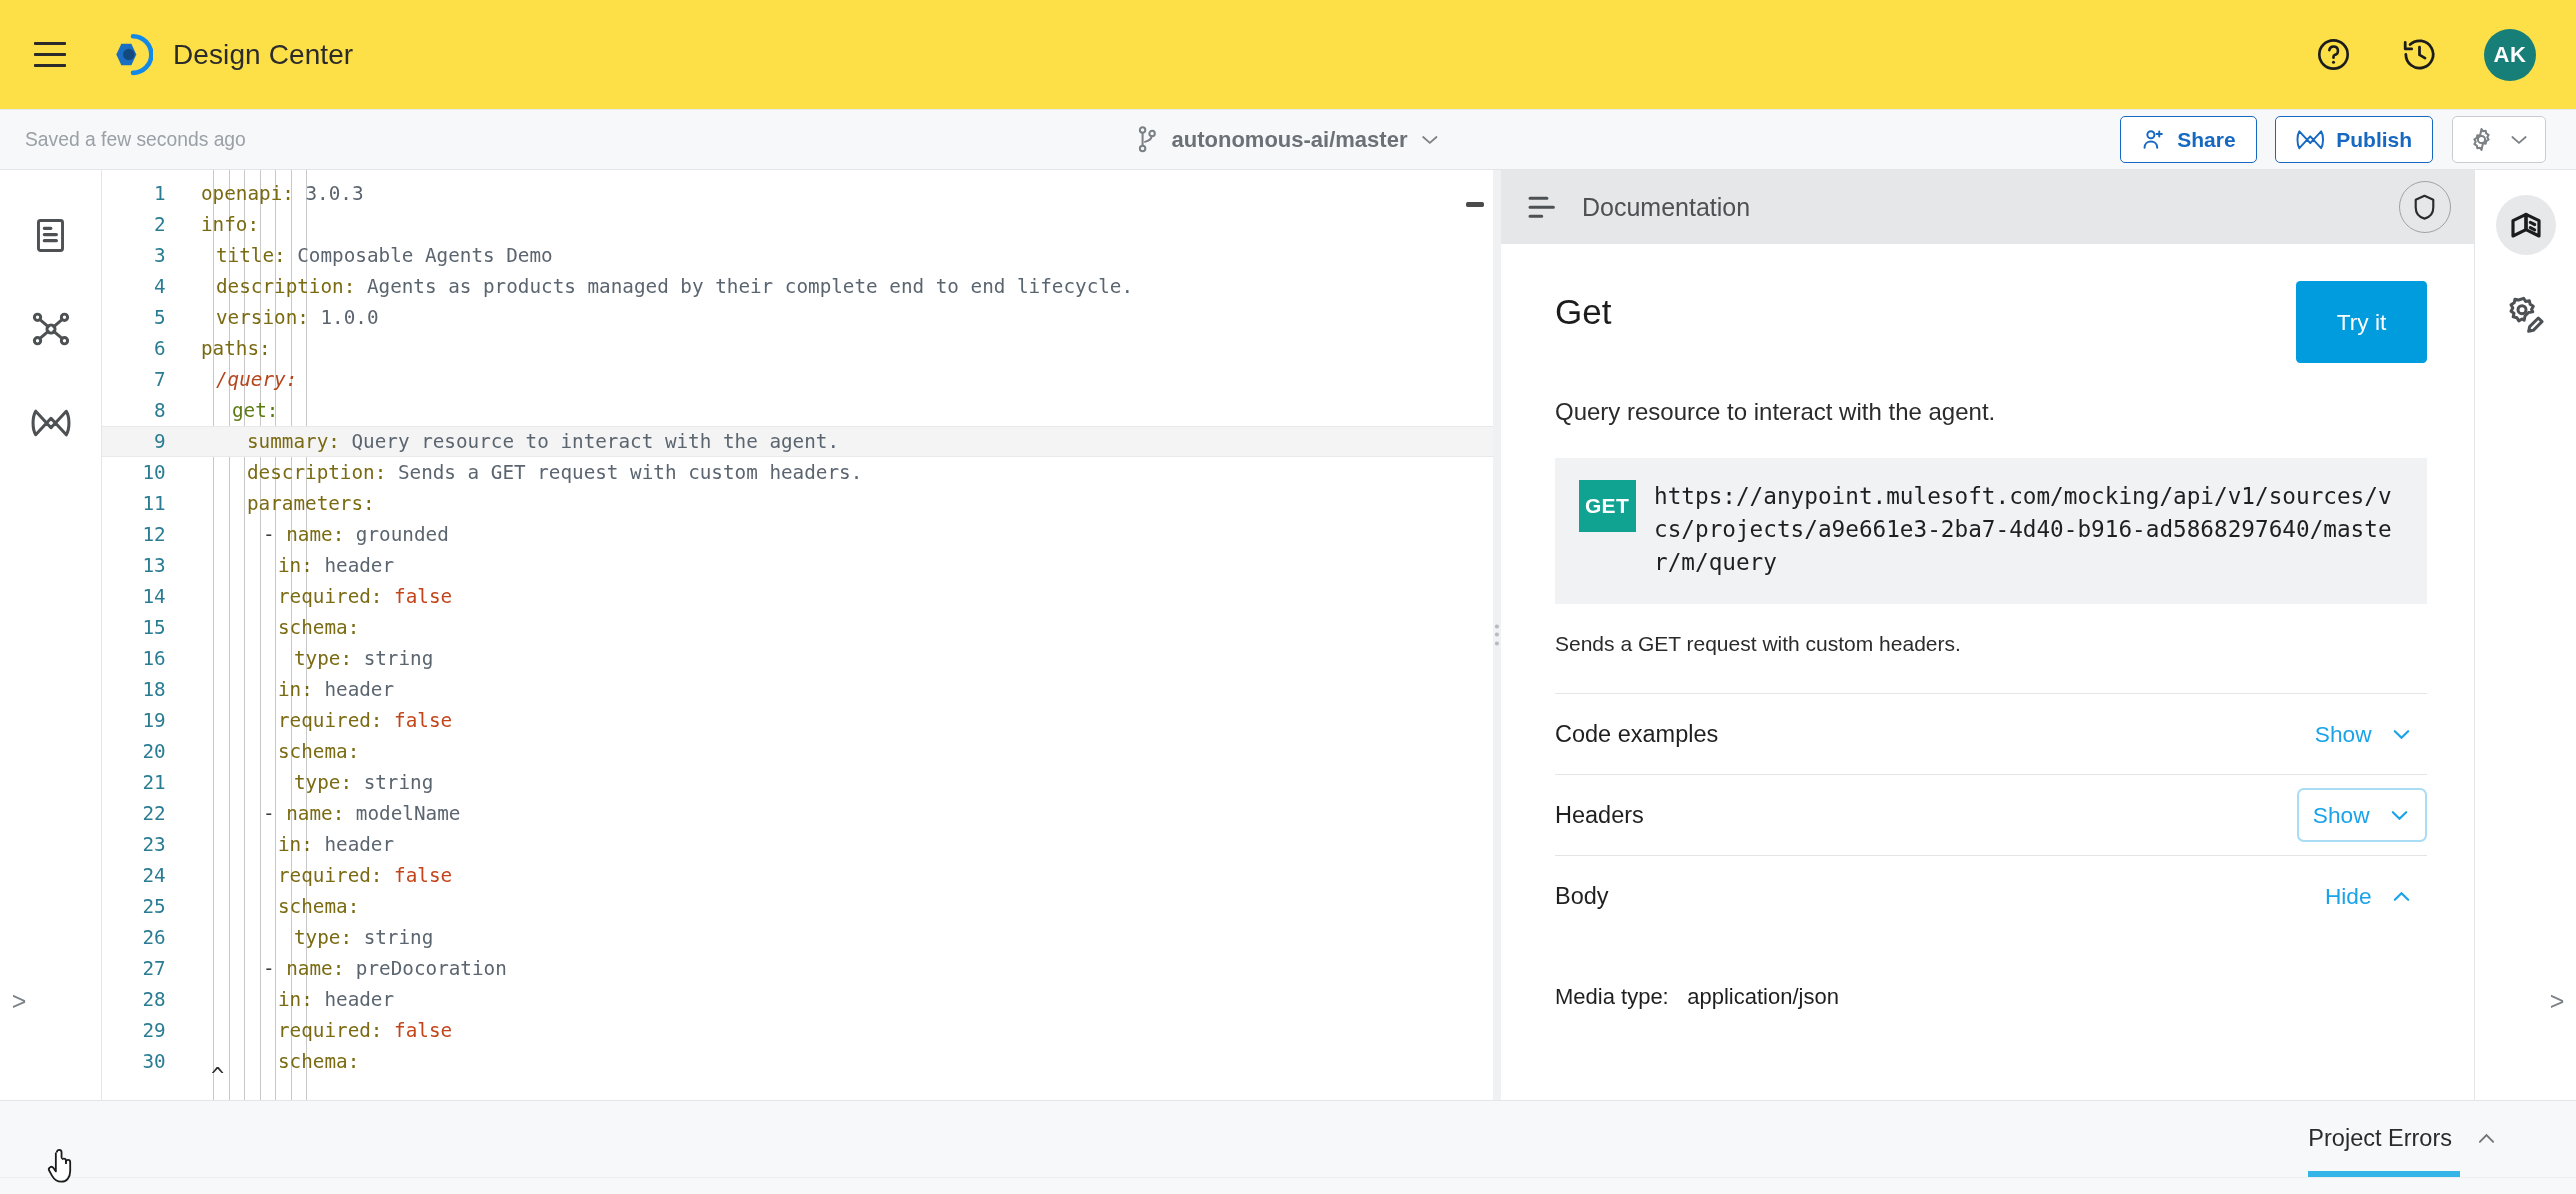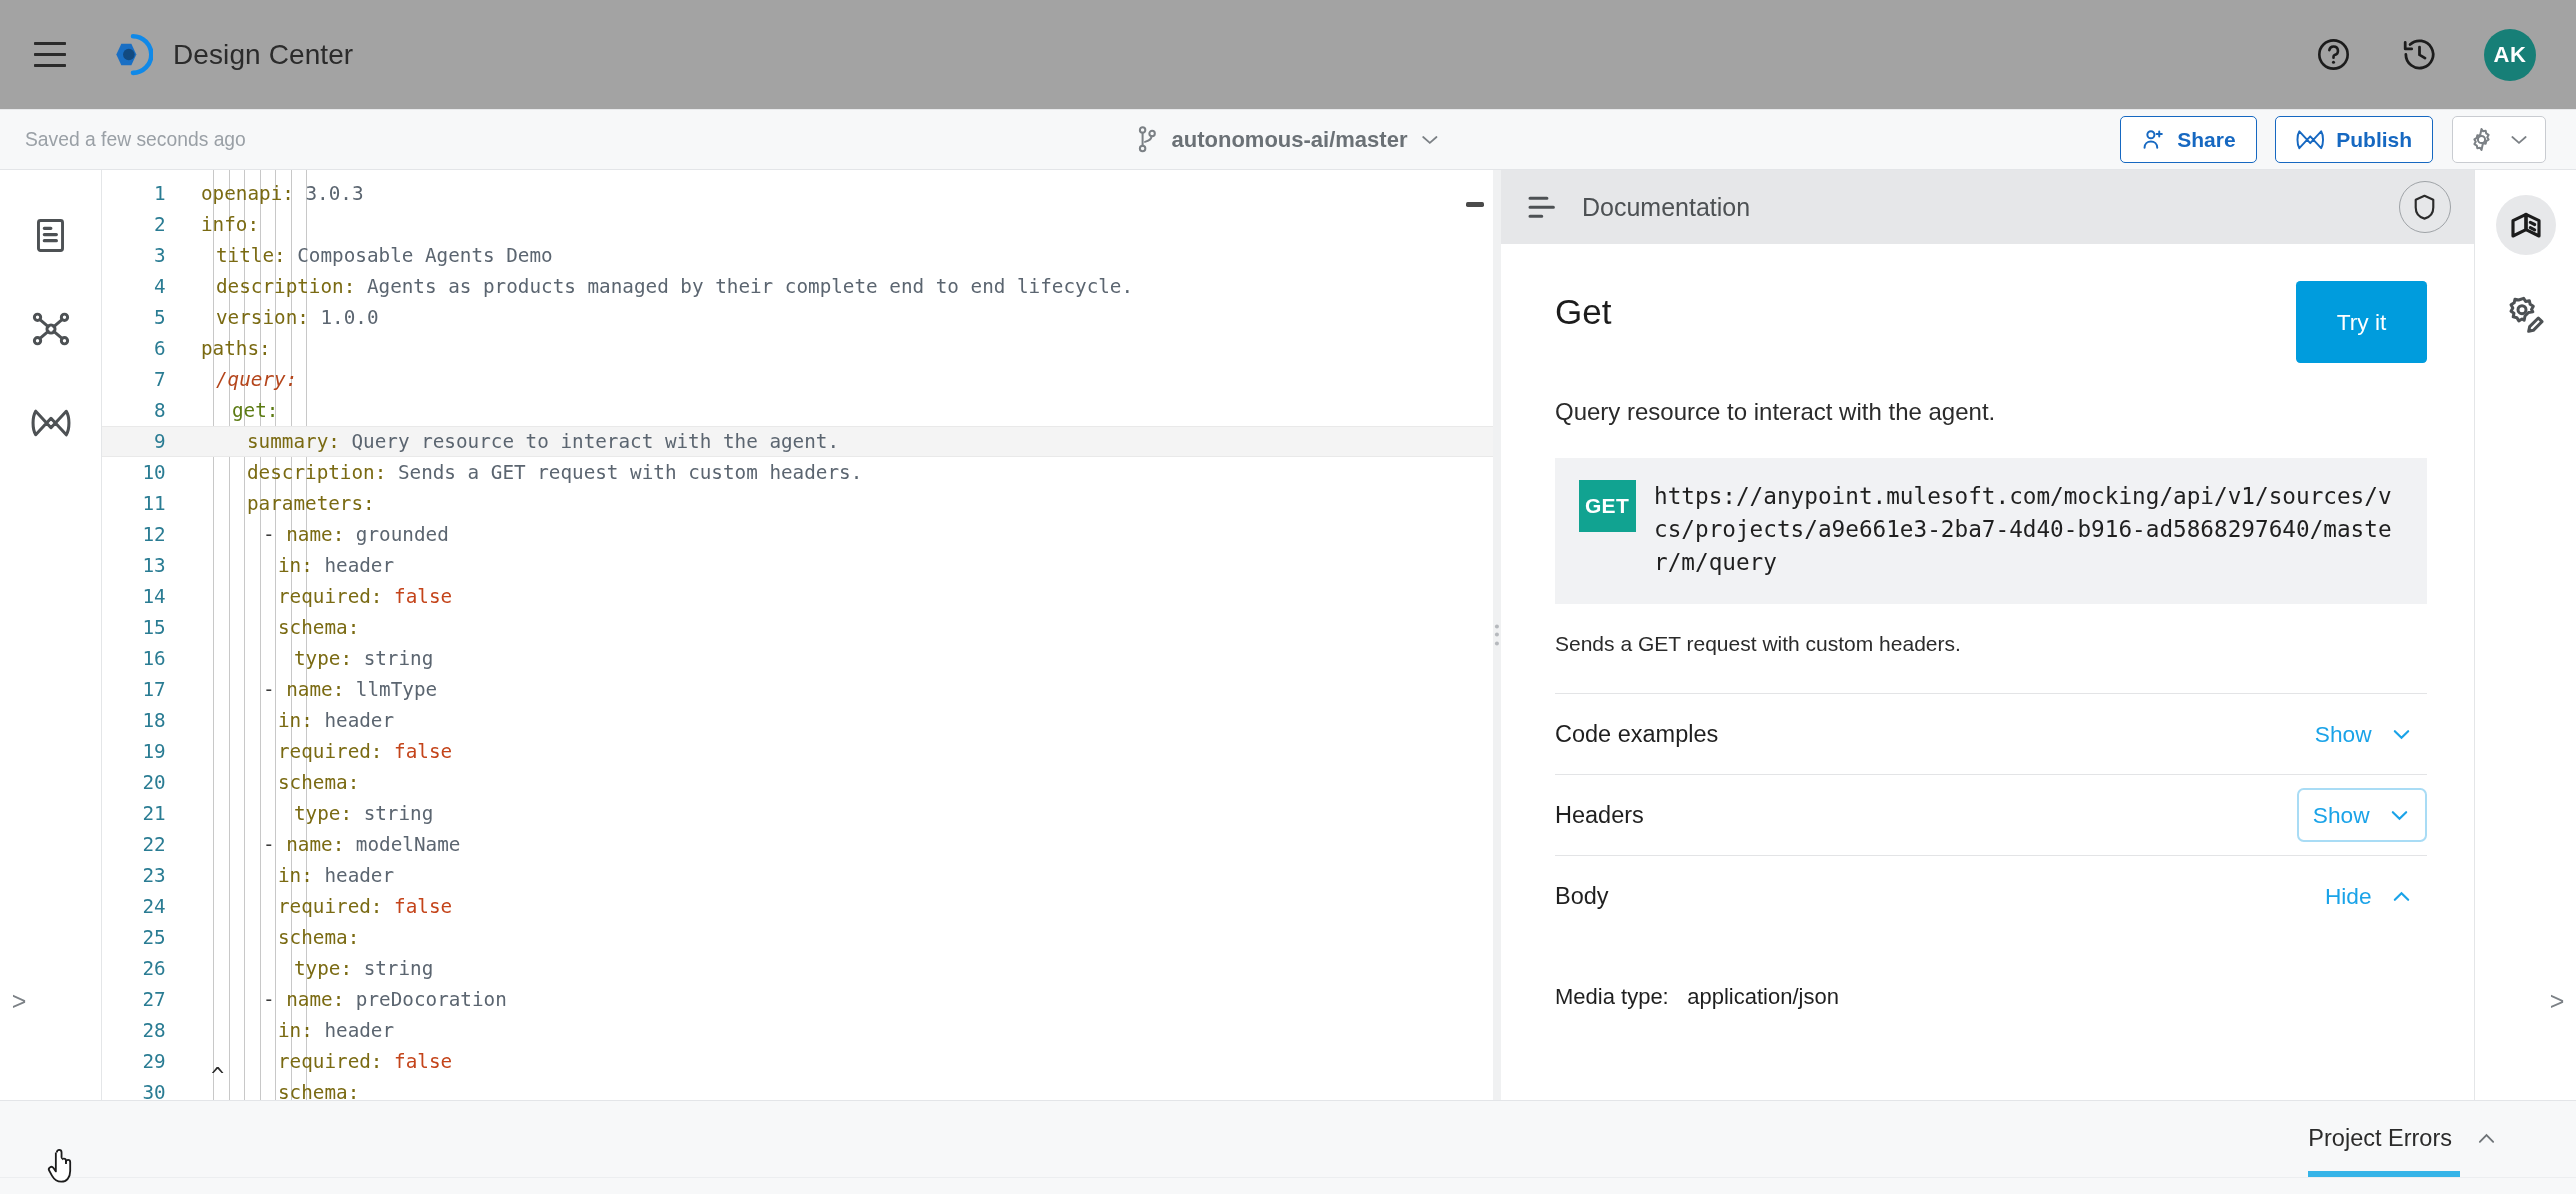--- a/index.html
+++ b/index.html
@@ -7,21 +7,21 @@
     width: 2576px; height: 1195px;
     background: #ffffff;
     font-family: "Liberation Sans", sans-serif;
     overflow: hidden;
   }
   .app { position: relative; width: 2576px; height: 1195px; display: flex; flex-direction: column; }
 
   
   .topbar {
     height: 110px; min-height: 110px;
-    background: #a3a3a3;
+    background: #fde047;
     display: flex; align-items: center;
     padding: 0 40px 0 34px;
     border-bottom: 0.8px solid #e8e9eb;
     position: relative; z-index: 20;
   }
   .hamburger { width: 40px; height: 34px; display: flex; flex-direction: column; justify-content: center; gap: 7.6px; cursor: pointer; margin-right: 34px;}
   .hamburger span { display: block; width: 32px; height: 3.4px; background: #2b2b2b; border-radius: 0.8px; }
   .brand { display: flex; align-items: center; gap: 20px; }
   .brand-logo { width: 45px; height: 45px; position: relative; }
   .brand-title { font-size: 28px; color: #2b2b2b; font-weight: 400; letter-spacing: 0.1px; }
@@ -360,24 +360,20 @@
             <div class="ln">14</div>
             <div class="code-txt" style="margin-left: 99px;"><span class="k">required:</span><span> </span><span class="bool">false</span></div>
           </div>
           <div class="code-line">
             <div class="ln">15</div>
             <div class="code-txt" style="margin-left: 99px;"><span class="k">schema:</span></div>
           </div>
           <div class="code-line">
             <div class="ln">16</div>
             <div class="code-txt" style="margin-left: 115px;"><span class="k">type:</span><span> string</span></div>
-          </div>
-          <div class="code-line">
-            <div class="ln">17</div>
-            <div class="code-txt" style="margin-left: 84px;"><span class="dash">- </span><span class="k">name:</span><span> llmType</span></div>
           </div>
           <div class="code-line">
             <div class="ln">18</div>
             <div class="code-txt" style="margin-left: 99px;"><span class="k">in:</span><span> header</span></div>
           </div>
           <div class="code-line">
             <div class="ln">19</div>
             <div class="code-txt" style="margin-left: 99px;"><span class="k">required:</span><span> </span><span class="bool">false</span></div>
           </div>
           <div class="code-line">

